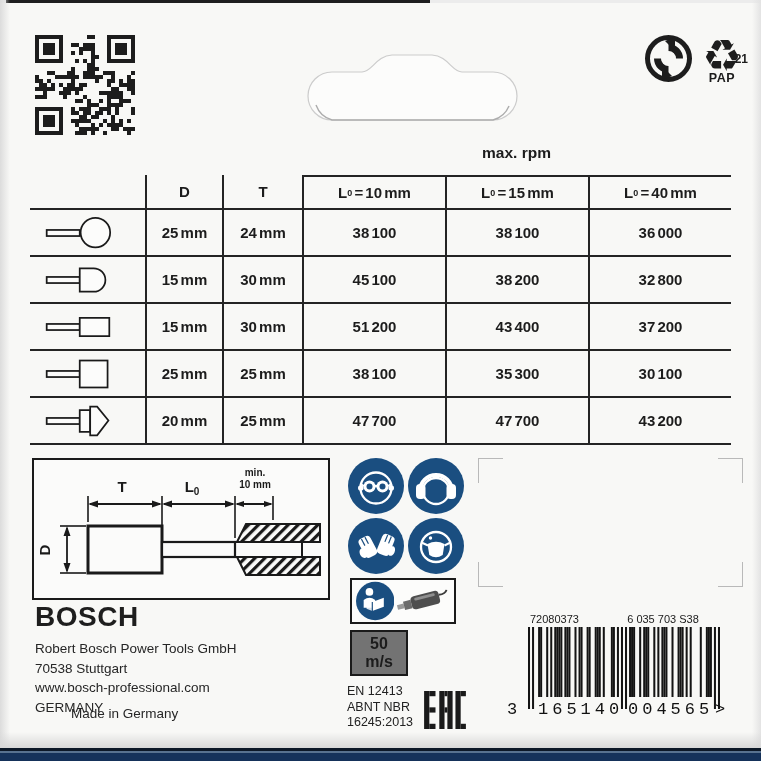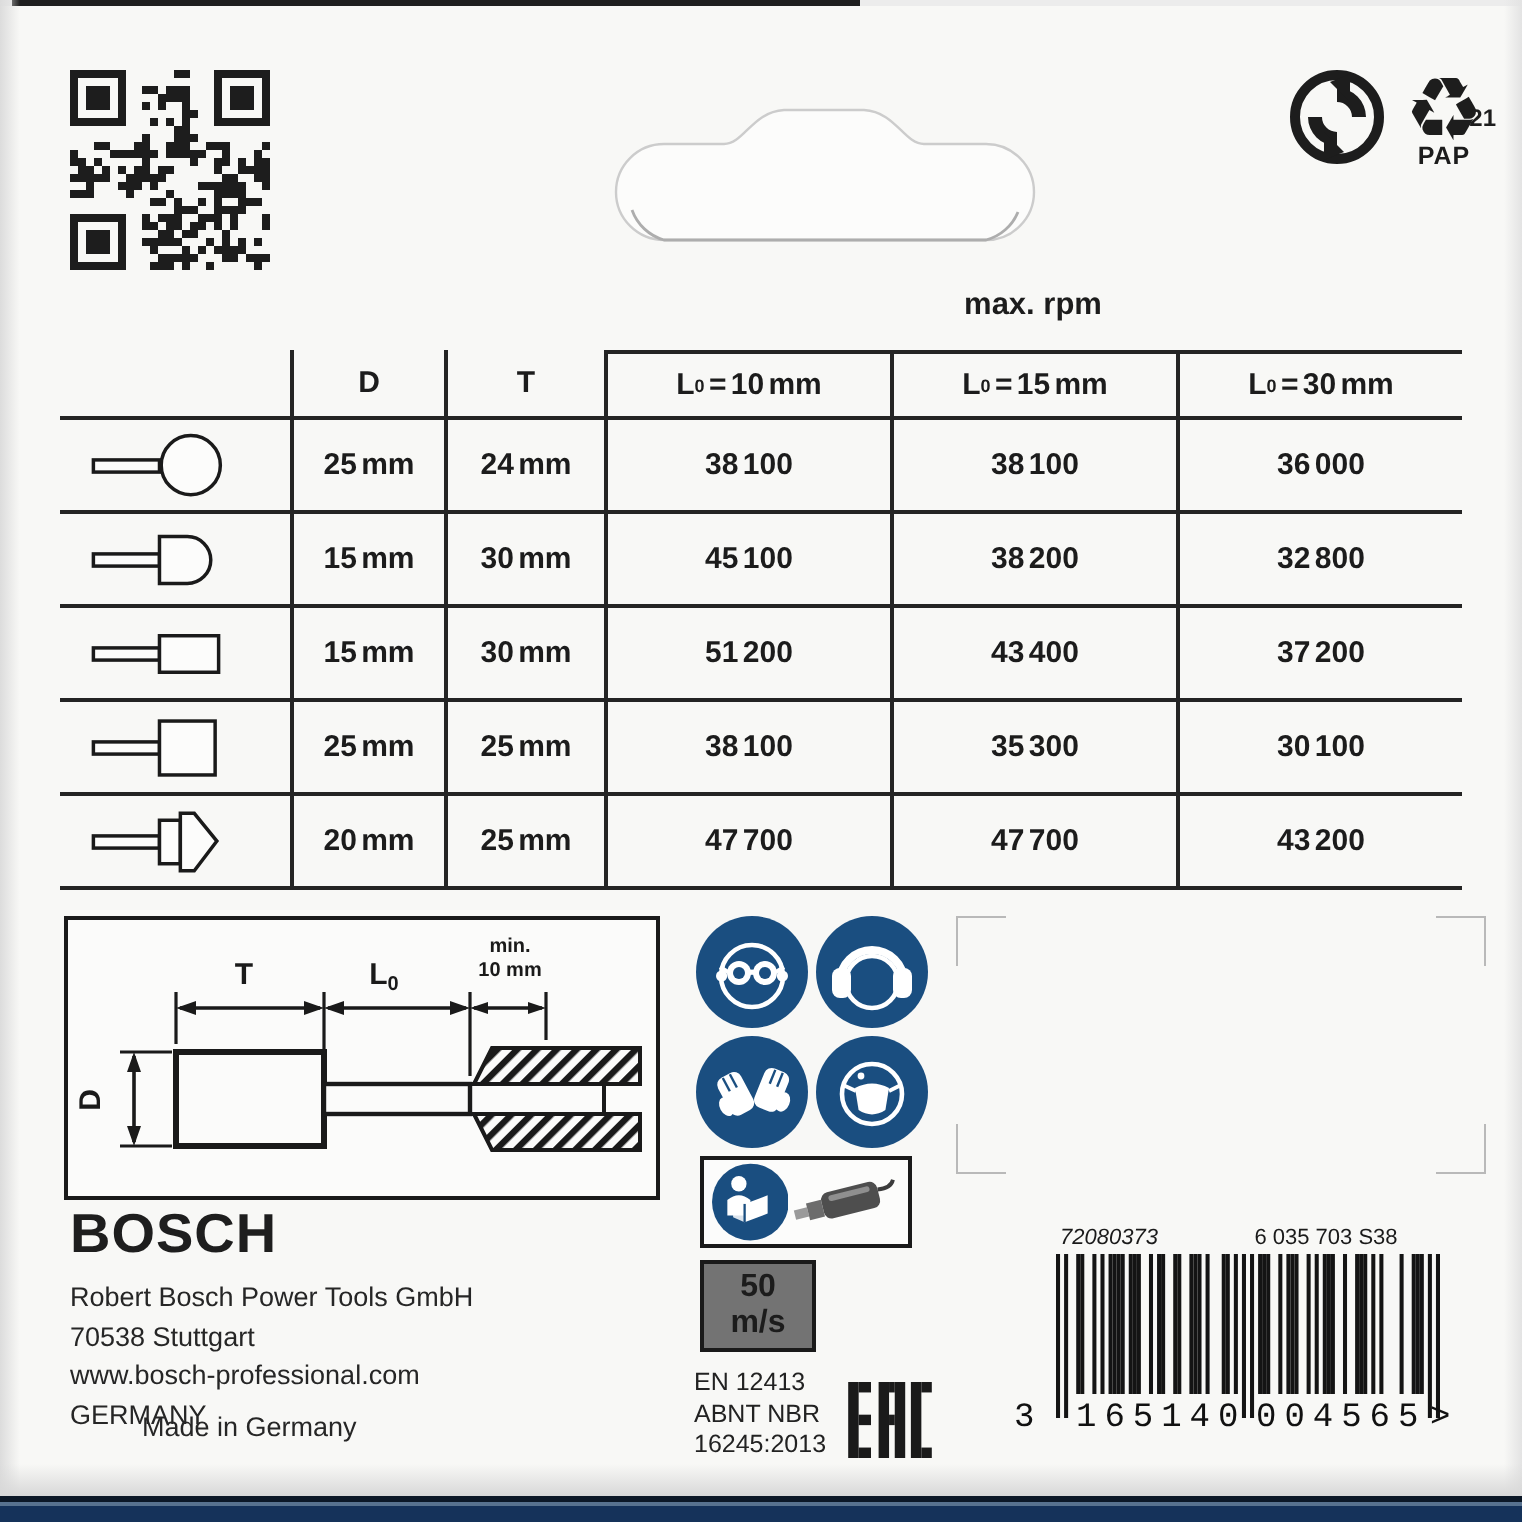--- a/index.html
+++ b/index.html
@@ -291,21 +291,21 @@
     <div class="cell icon bb"></div>
     <div class="cell bl bb">D</div>
     <div class="cell bl bb">T</div>
     <div class="cell blh bt bb">
       <span>L</span><sub>0</sub>&nbsp;<span>= 10 mm</span>
     </div>
     <div class="cell bl bt bb">
       <span>L</span><sub>0</sub>&nbsp;<span>= 15 mm</span>
     </div>
     <div class="cell bl bt bb">
-      <span>L</span><sub>0</sub>&nbsp;<span>= 30 mm</span>
+      <span>L</span><sub>0</sub>&nbsp;<span>= 40 mm</span>
     </div>
 
     <div class="cell icon bb">
       <svg width="100" height="44" viewBox="0 0 115 47">
         <rect x="10" y="20" width="38" height="7" fill="#fcfcfb" stroke="#1a1a1a" stroke-width="2"></rect>
         <circle cx="66" cy="23" r="17" fill="#fcfcfb" stroke="#1a1a1a" stroke-width="2"></circle>
       </svg>
     </div>
     <div class="cell bl bb">25 mm</div>
     <div class="cell bl bb">24 mm</div>
@@ -515,21 +515,21 @@
 
   <div class="abs brand-logo">BOSCH</div>
   <div class="abs address">
     <div>Robert Bosch Power Tools GmbH</div>
     <div>70538 Stuttgart</div>
     <div>www.bosch-professional.com</div>
     <div>GERMANY</div>
   </div>
   <div class="abs made-in">Made in Germany</div>
 
-  <div class="abs bc-top" style="left:530px;top:613px;font-style:italic;">72080373</div>
+  <div class="abs bc-top" style="left:530px;top:613px;">72080373</div>
   <div class="abs bc-top" style="left:598px;top:613px;width:130px;text-align:center;">6 035 703 S38</div>
   <svg id="ean-svg" class="abs" style="left:528px;top:627px;" width="192" height="84" viewBox="0 0 190 84" preserveAspectRatio="none">
       <rect x="0" y="0" width="2" height="82" fill="#141414"></rect>
       <rect x="4" y="0" width="2" height="82" fill="#141414"></rect>
       <rect x="10" y="0" width="2" height="70" fill="#141414"></rect>
       <rect x="12" y="0" width="2" height="70" fill="#141414"></rect>
       <rect x="18" y="0" width="2" height="70" fill="#141414"></rect>
       <rect x="22" y="0" width="2" height="70" fill="#141414"></rect>
       <rect x="26" y="0" width="2" height="70" fill="#141414"></rect>
       <rect x="28" y="0" width="2" height="70" fill="#141414"></rect>

